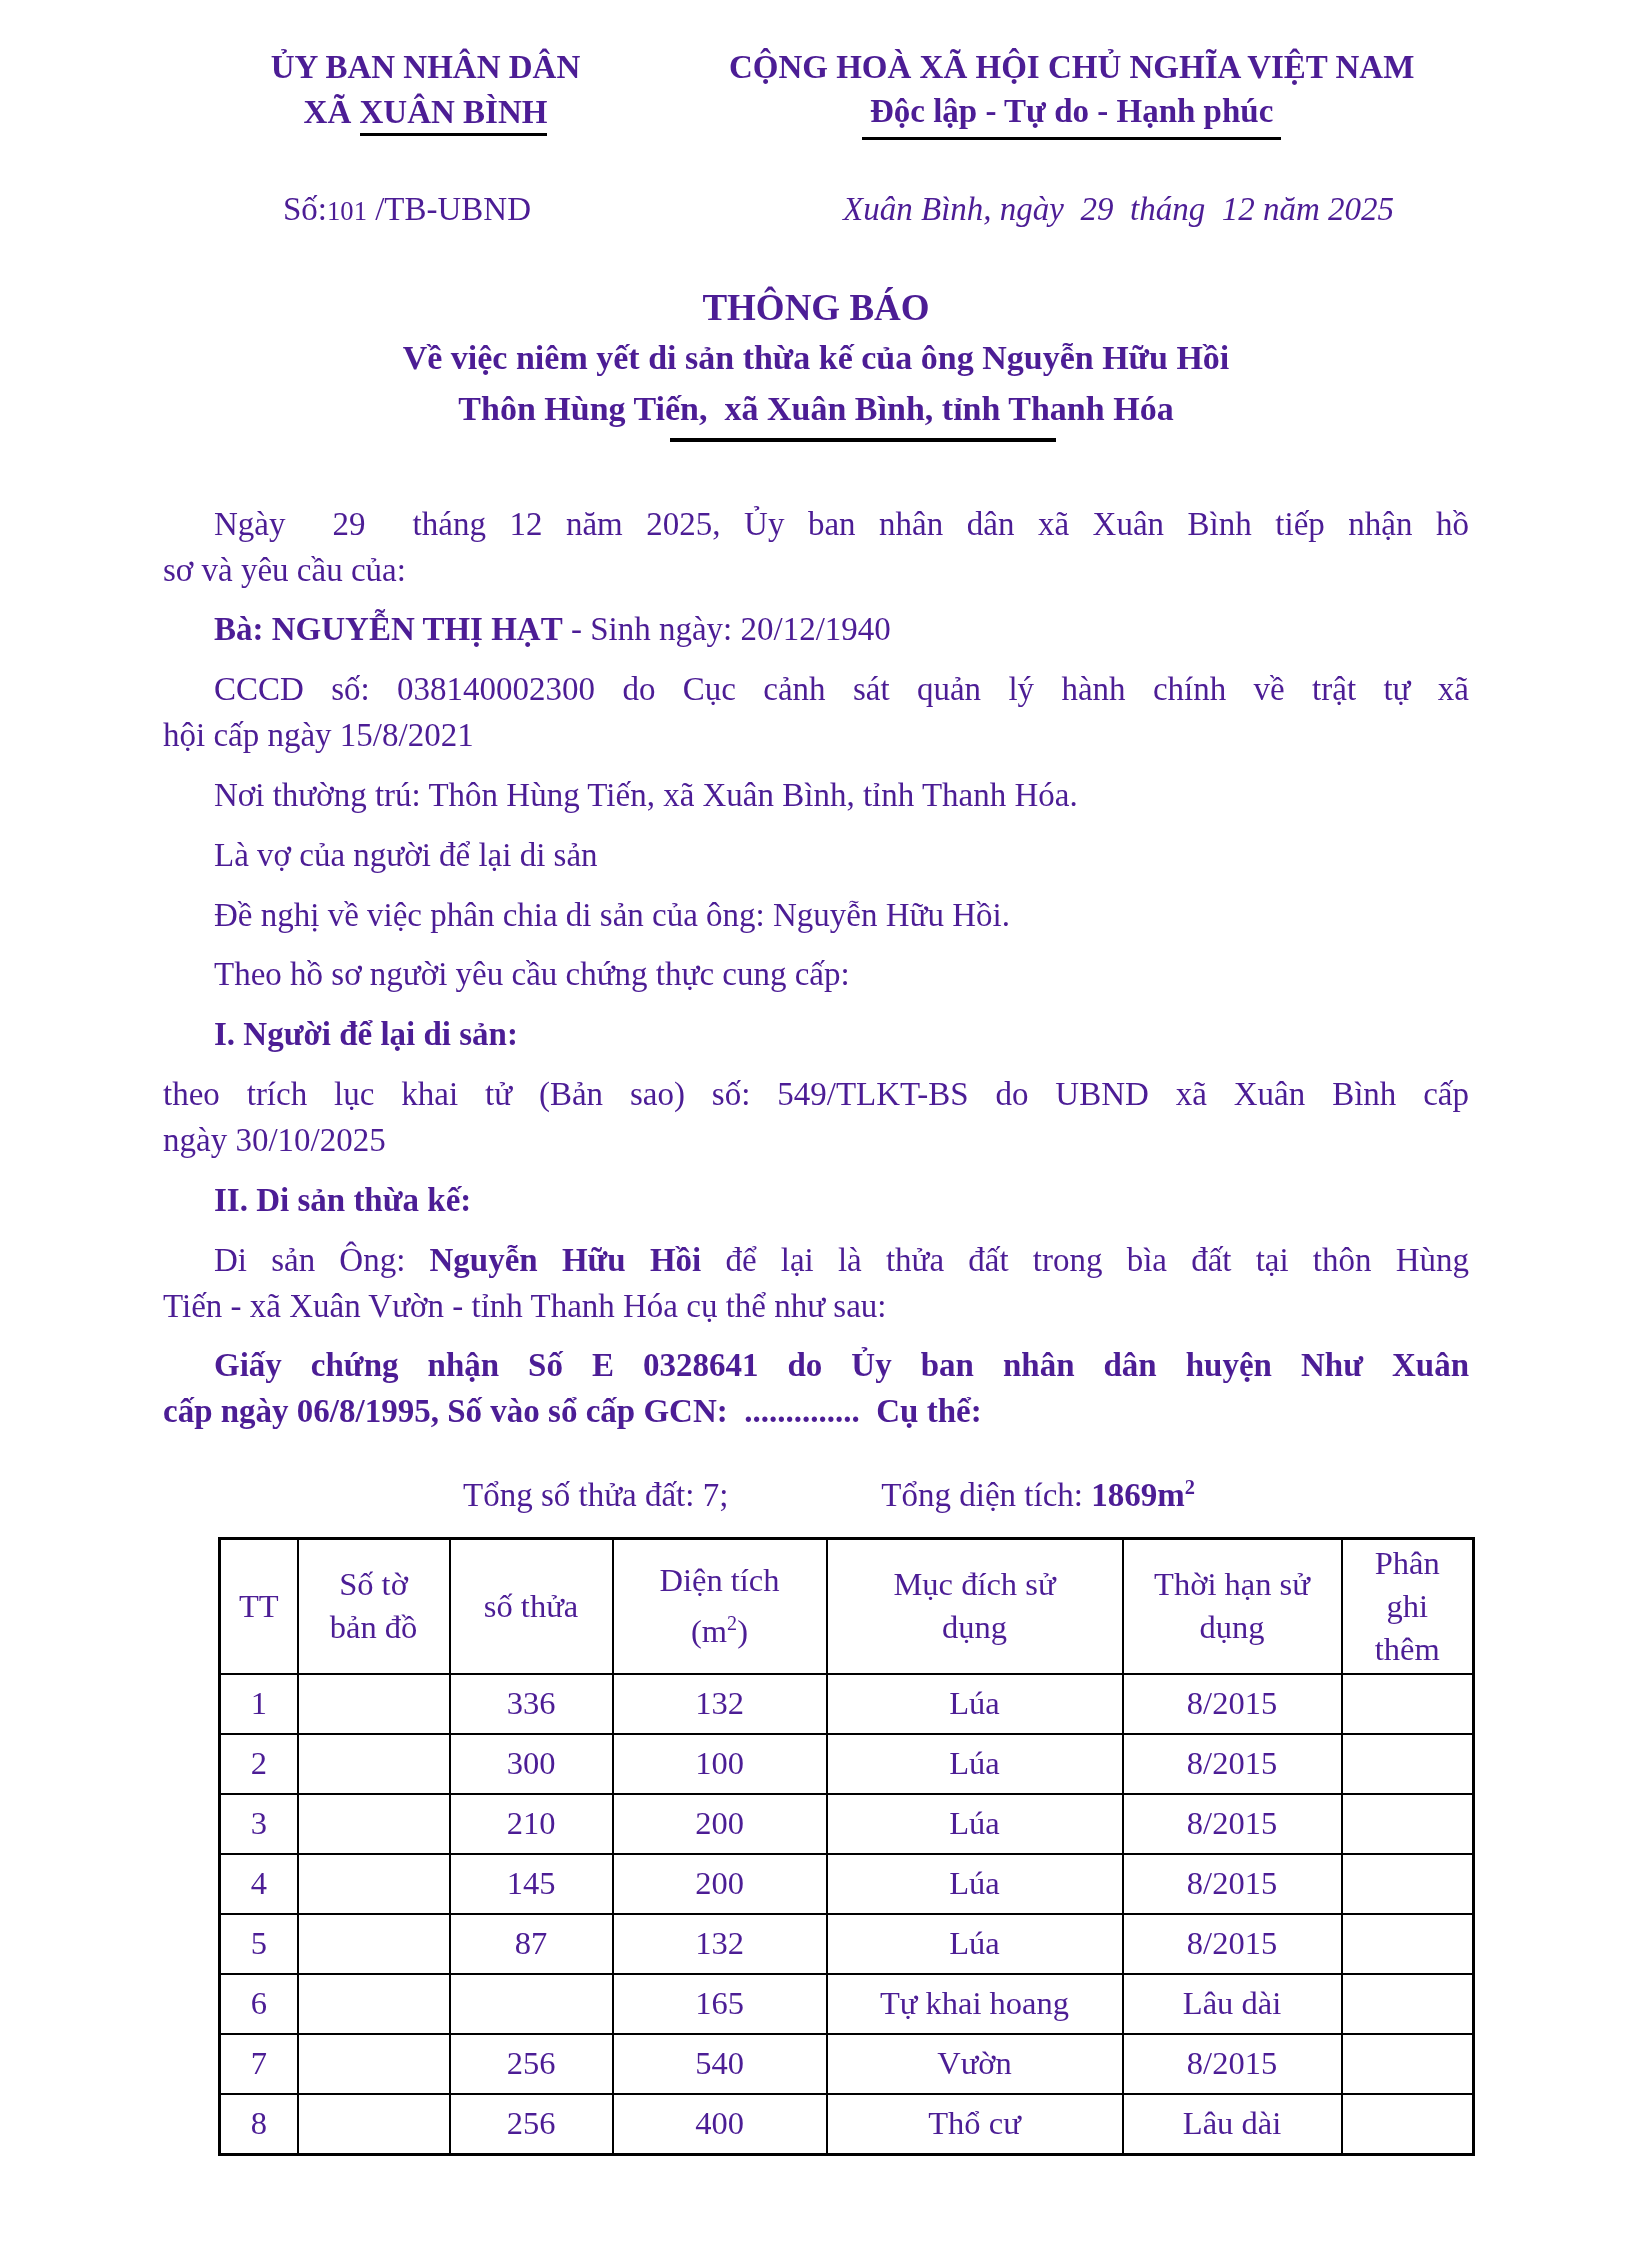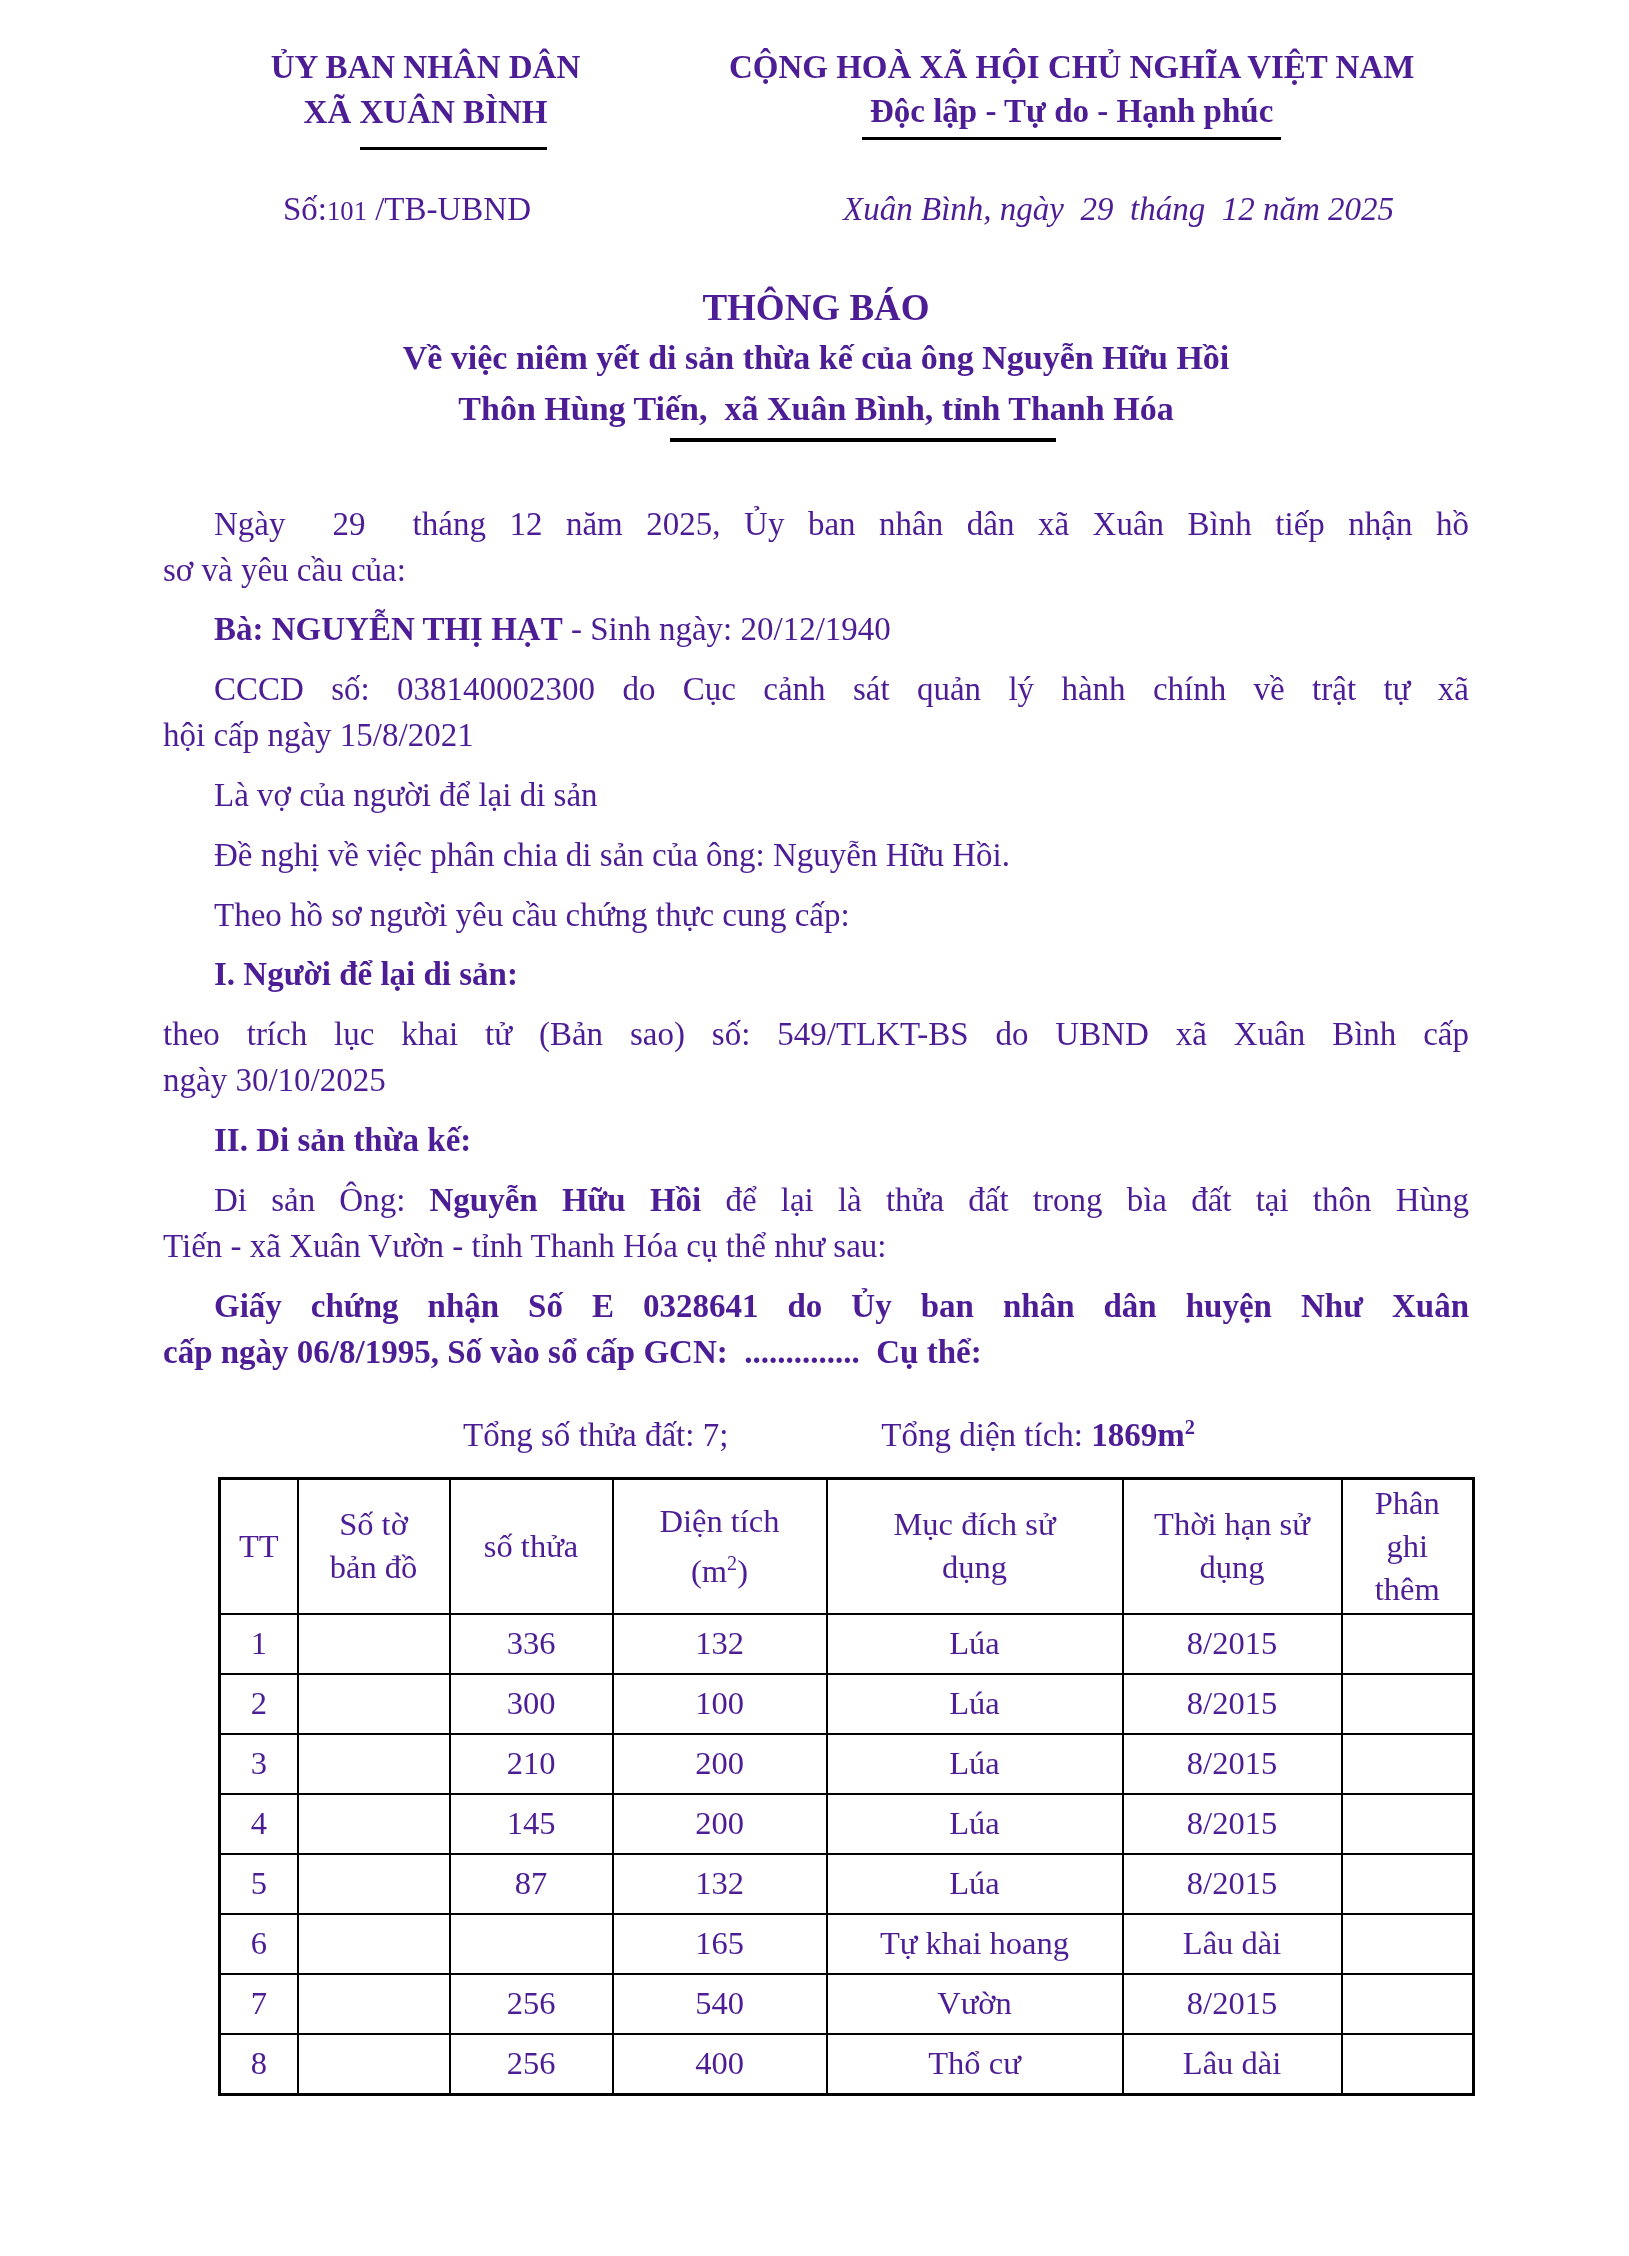--- a/index.html
+++ b/index.html
@@ -9,21 +9,21 @@
     background:#ffffff;
     color:#4c1d95;
     font-family:"Liberation Serif","DejaVu Serif",serif;
     box-sizing:border-box;
     padding:45px 160px 0 163px;
     overflow:hidden;
   }
   
   .hdr { display:flex; justify-content:space-between; align-items:flex-start; }
   .hdr-left { width:512px; margin-left:13.8px; text-align:center; font-weight:bold; font-size:33px; line-height:45px; }
-  .hdr-left .u { border-bottom:3.9px solid #000; padding-bottom:17px;text-align:right; }
+  .hdr-left .u { border-bottom:3.9px solid #000; padding-bottom:3px;text-align:right; }
   .hdr-right { width:818px; text-align:center; font-weight:bold; }
   .hdr-right .l1 { font-size:33px; line-height:45px; white-space:nowrap; }
   .hdr-right .l2 { display:inline-block; font-size:33px; line-height:43px; border-bottom:3.9px solid #000; padding:0 7.9px 3.9px 7.9px; }
   
   .meta { display:flex; align-items:flex-end; margin-top:51px; font-size:33px; }
   .doc-number { margin-left:120px; white-space:pre; }
   .doc-number .num { font-size:26.6px; }
   .doc-date { margin-left:auto; margin-right:75px; font-style:italic; white-space:pre; }
   
   .title { margin-top:55px; text-align:center; font-weight:bold; }
@@ -89,20 +89,21 @@
       <div>sơ và yêu cầu của:</div>
     </div>
 
     <div class="para fl"><span class="b">Bà: NGUYỄN THỊ HẠT</span><span> - Sinh ngày: 20/12/1940</span></div>
 
     <div class="para">
       <div class="jl fl">CCCD số: 038140002300 do Cục cảnh sát quản lý hành chính về trật tự xã</div>
       <div>hội cấp ngày 15/8/2021</div>
     </div>
 
+    <div class="para fl">Nơi thường trú: Thôn Hùng Tiến, xã Xuân Bình, tỉnh Thanh Hóa.</div>
 
     <div class="para fl">Là vợ của người để lại di sản</div>
 
     <div class="para fl">Đề nghị về việc phân chia di sản của ông: Nguyễn Hữu Hồi.</div>
 
     <div class="para fl">Theo hồ sơ người yêu cầu chứng thực cung cấp:</div>
 
     <div class="para fl b">I. Người để lại di sản:</div>
 
     <div class="para">

